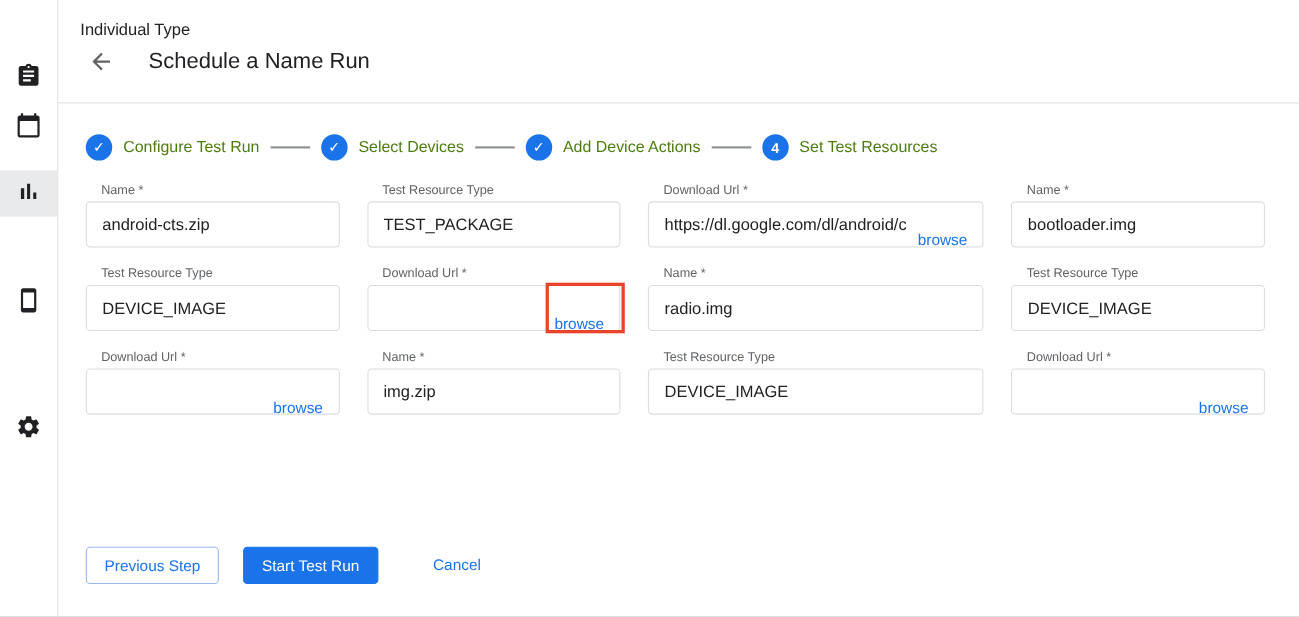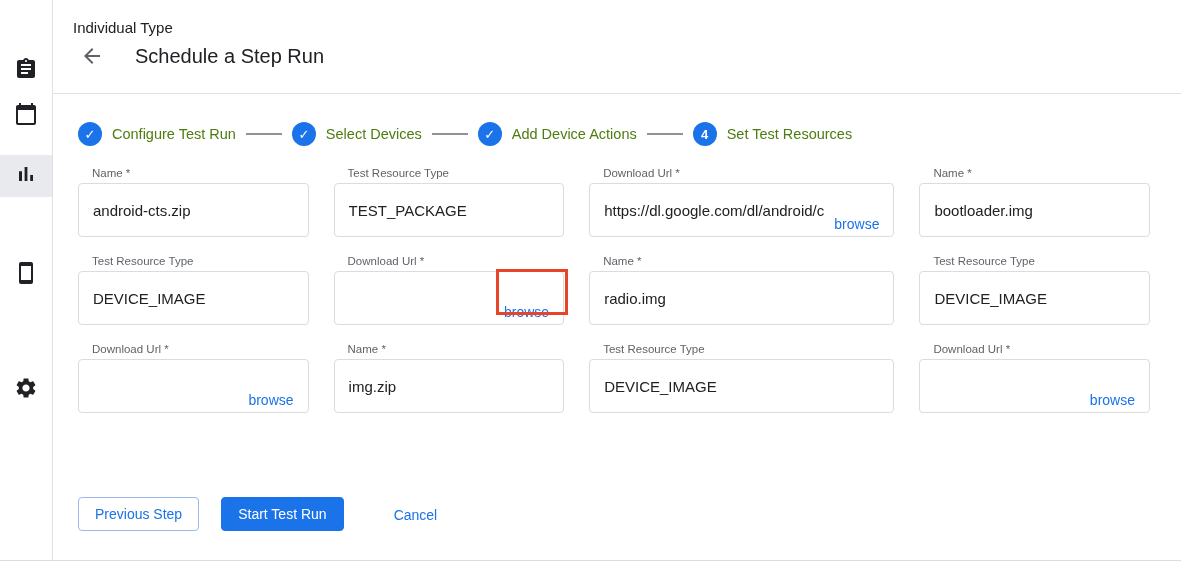--- a/index.html
+++ b/index.html
@@ -93,21 +93,21 @@
     column-gap: 25px;
     row-gap: 17px;
   }
   .field-label {
     font-size: 11.5px; line-height: 14px; color: #5f6368;
     margin: 0 0 3px 14px;
     white-space: nowrap;
   }
   .field-box {
     position: relative;
-    height: 54px;
+    height: 42px;
     border: 1px solid var(--border, #dadce0);
     border-radius: 4px;
     background: #fff;
     display: flex; align-items: center;
     padding: 0 14px;
     font-size: 15px; color: #202124;
   }
   .field-box .value {
     flex: 1 1 auto;
     overflow: hidden;
@@ -126,21 +126,21 @@
     position: absolute;
     top: -3px; right: -5px;
     width: 72px; height: 46px;
     border: 3px solid var(--highlight, #e8442a);
     pointer-events: none;
   }
 
   
   .actions {
     position: absolute; top: 497px; left: 25px;
-    display: flex; align-items: flex-end; gap: 22px;
+    display: flex; align-items: flex-start; gap: 22px;
   }
   .btn {
     font-family: inherit;
     font-size: 14px; font-weight: 500;
     border-radius: 4px;
     padding: 8px 16px;
     cursor: pointer;
     line-height: 16px;
   }
   .btn-outline {
@@ -208,21 +208,21 @@
 
     <div class="breadcrumb">Individual Type</div>
 
     <div class="back-btn">
       <span>
         <svg viewBox="0 0 24 24">
             <path d="M20 11H7.83l5.59-5.59L12 4l-8 8 8 8 1.41-1.41L7.83 13H20v-2z"></path>
           </svg>
       </span>
     </div>
-    <h1 class="page-title">Schedule a Step Run</h1>
+    <h1 class="page-title">Schedule a Name Run</h1>
 
     <div class="divider"></div>
 
     <div class="stepper">
       <div class="step">
         <span class="step-circle">✓</span>
         <span class="step-label">Configure Test Run</span>
       </div>
       <span class="connector"></span>
       <div class="step">

